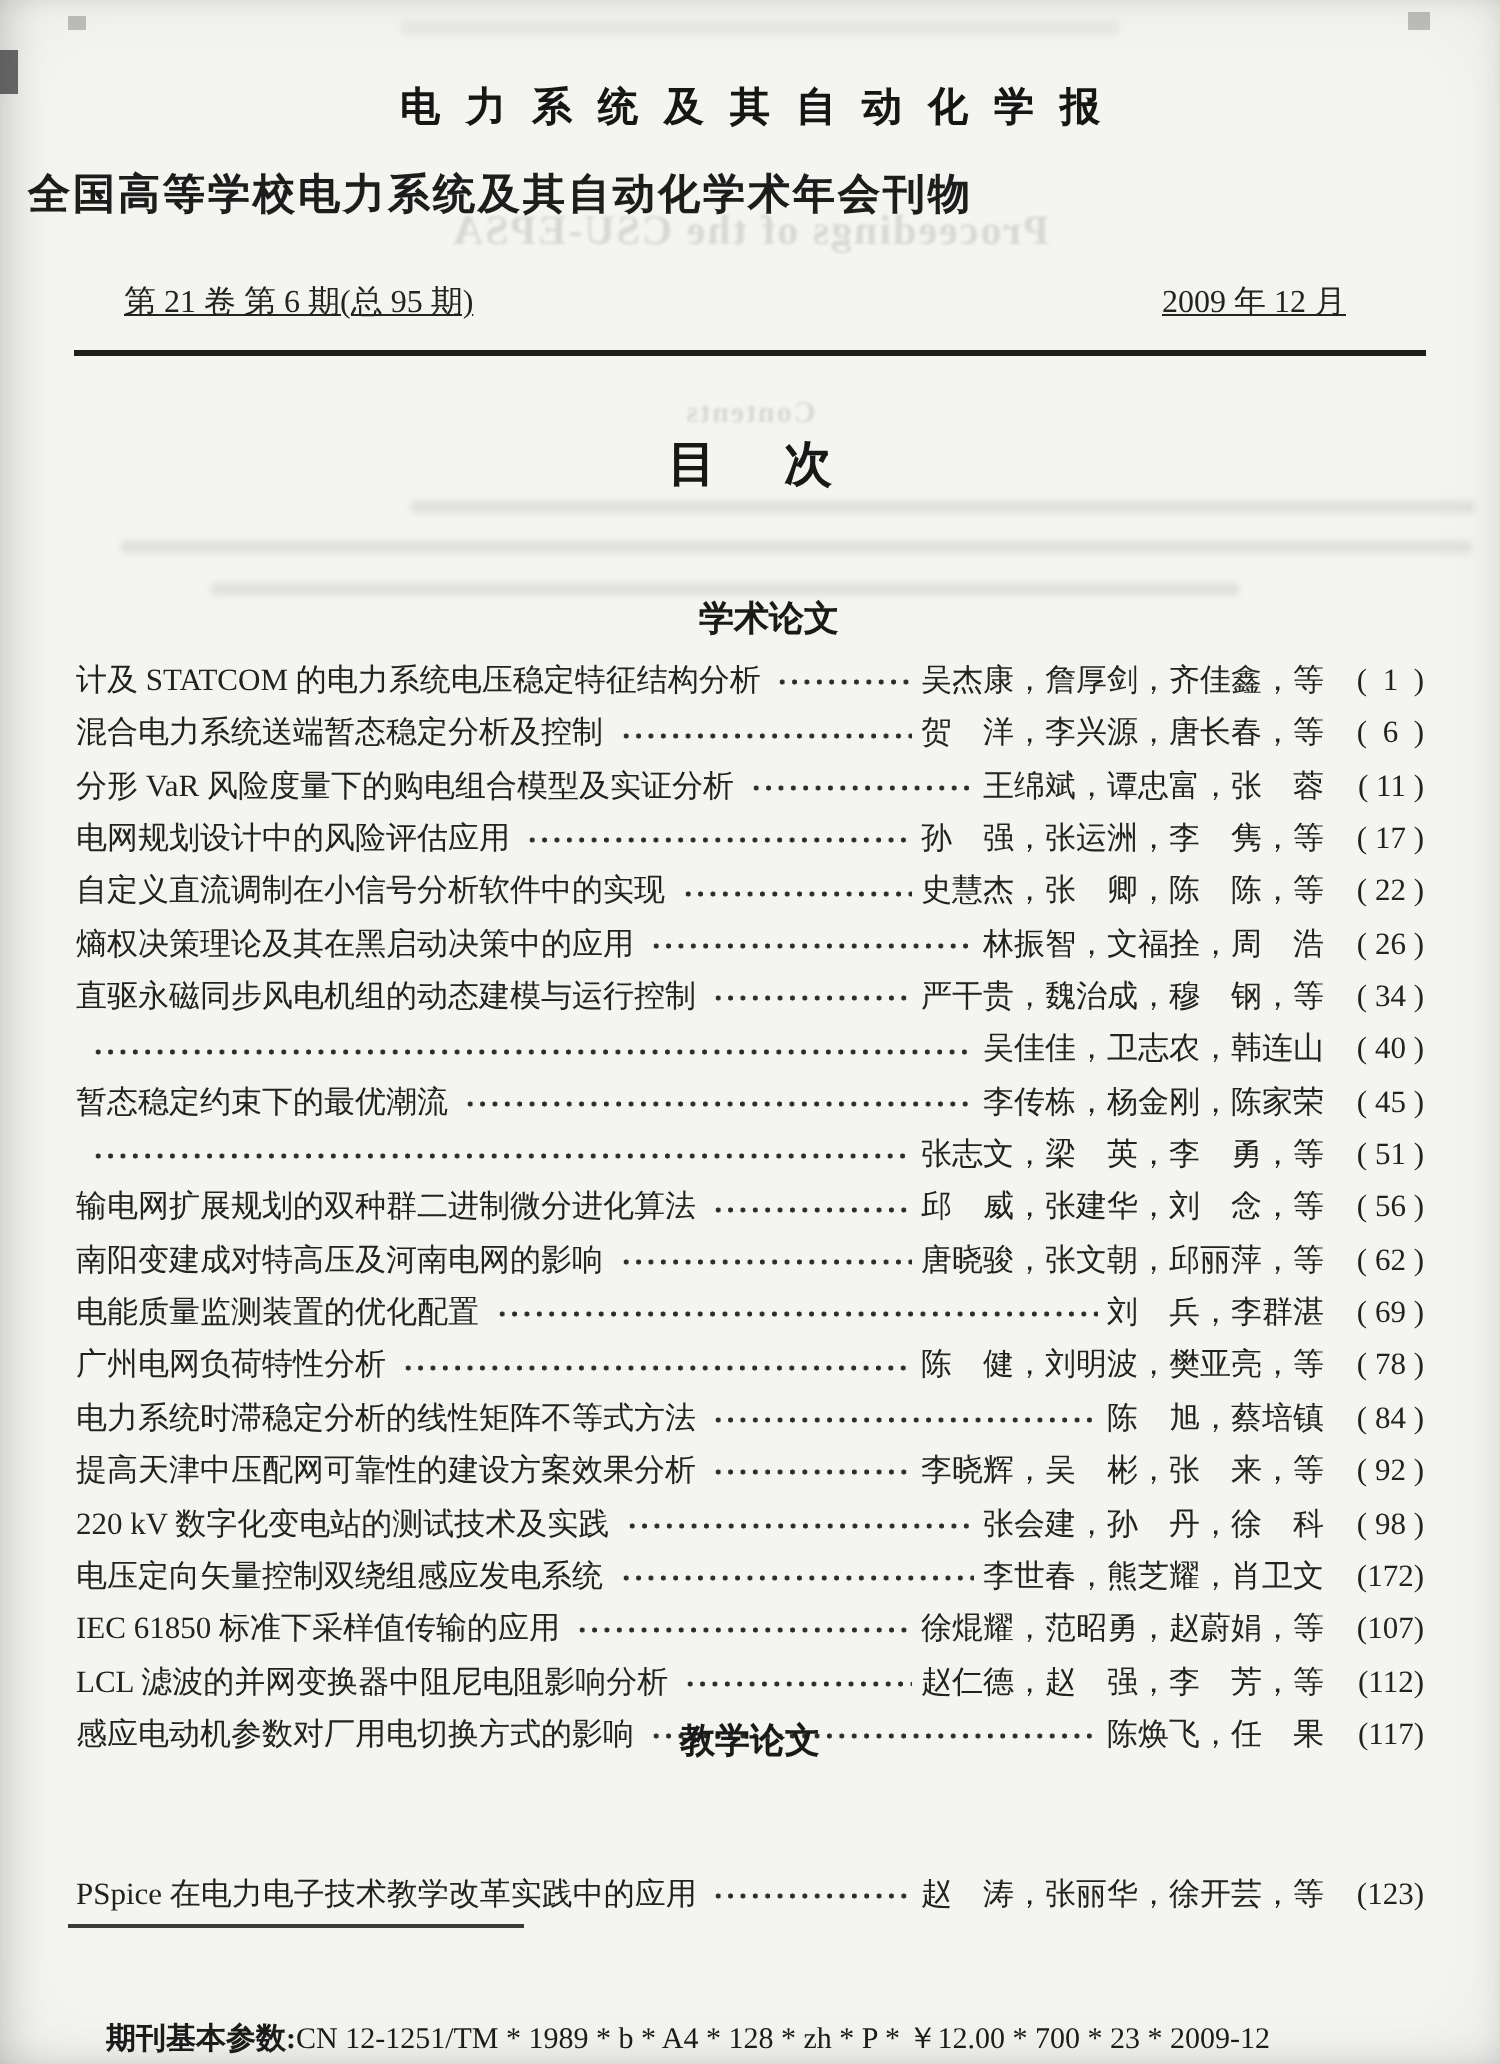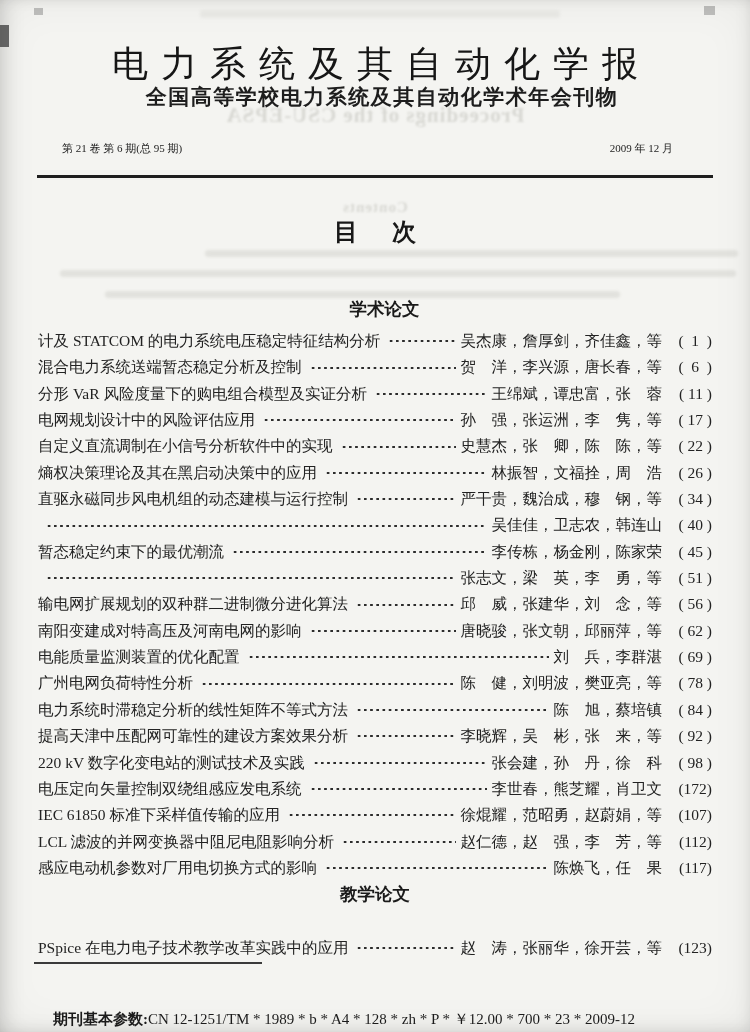--- a/index.html
+++ b/index.html
@@ -19,32 +19,32 @@
       inset -10px 0 18px -12px rgba(0,0,0,0.10),
       inset 0 -14px 22px -16px rgba(0,0,0,0.12),
       inset 0 10px 16px -12px rgba(0,0,0,0.08);
   }
   .abs { position:absolute; }
 
   
   .journal-title {
     top:40px; left:0; right:0; text-align:center;
     font-family:"Liberation Sans","DejaVu Sans",sans-serif;
-    font-weight:normal; font-size:36px; letter-spacing:13px; padding-left:13px;
+    font-weight:bold; font-size:20px; letter-spacing:13px; padding-left:13px;
     color:#161616; white-space:nowrap;
   }
   .journal-subtitle {
-    top:83px; left:0; right:0; text-align:center;
+    top:83px; left:0; right:0; text-align:left;
     font-weight:bold; font-size:21px; letter-spacing:1.5px; padding-left:14px;
     color:#1d1d1d; white-space:nowrap;
   }
   .issue-row {
     top:141px; left:62px; width:611px;
     display:flex; justify-content:space-between; align-items:baseline;
-    font-size:11px; color:#232323; white-space:pre;
+    font-size:16px; color:#232323; white-space:pre;text-decoration:underline;
   }
   .header-rule { top:175px; left:37px; width:676px; height:2.5px; background:#1e1e1e; }
 
   
   .ghost {
     left:0; right:0; text-align:center;
     color:#c7c7c1; opacity:.62;
     transform:scaleX(-1); filter:blur(0.8px);
     font-weight:bold; letter-spacing:1px; white-space:nowrap;
     pointer-events:none;
@@ -71,21 +71,21 @@
     font-family:Liberation Sans, sans-serif;
     font-weight:bold; font-size:24px; letter-spacing:5px; padding-left:5px;
     color:#181818; white-space:pre;
   }
   .section-heading {
     left:0; right:0; text-align:center;
     font-family:"Liberation Sans","DejaVu Sans",sans-serif;
     font-weight:bold; font-size:17.5px; color:#1a1a1a; white-space:nowrap;
   }
   .sh-academic { top:297px;padding-left:19px; }
-  .sh-teaching { top:858px;margin-top:24px; }
+  .sh-teaching { top:858px; }
 
   ol.entries { list-style:none; margin:0; padding:0; }
   .entries-academic { top:328px; left:38px; width:674px; }
   .entries-teaching { top:935px; left:38px; width:674px; }
   li.entry {
     display:flex; align-items:baseline;
     height:26.35px; line-height:26.35px;
     font-size:15.5px; color:#222; overflow:hidden;
   }
   .entry .t { white-space:nowrap; flex-shrink:0; }

